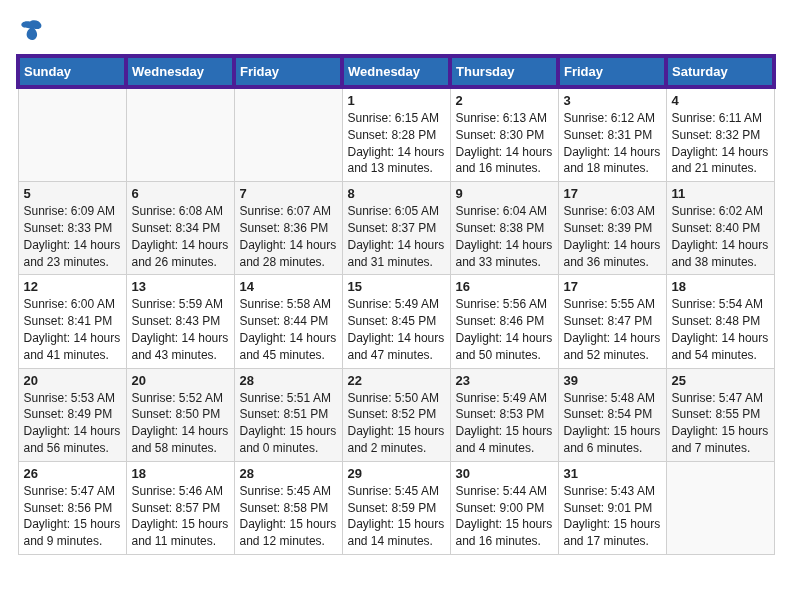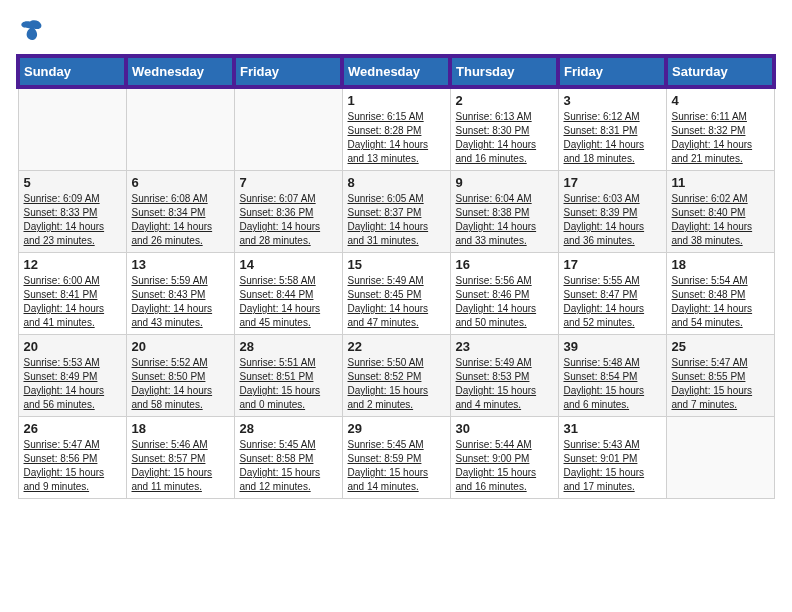--- a/index.html
+++ b/index.html
@@ -78,24 +78,23 @@
     tbody tr:nth-child(even) td {
       background: #f5f5f5;
     }
     .day-num {
       font-size: 13px;
       font-weight: bold;
       display: block;
       margin-bottom: 2px;
     }
     .cell-info {
-      font-size: 10px;
+      font-size: 12px;
       line-height: 1.4;
       color: #222;
-      text-decoration: underline;
     }
     .empty-cell {
       background: #f9f9f9;
     }
   </style>
 </head>
 <body>
 
 <div class="header">
   <div class="logo">

